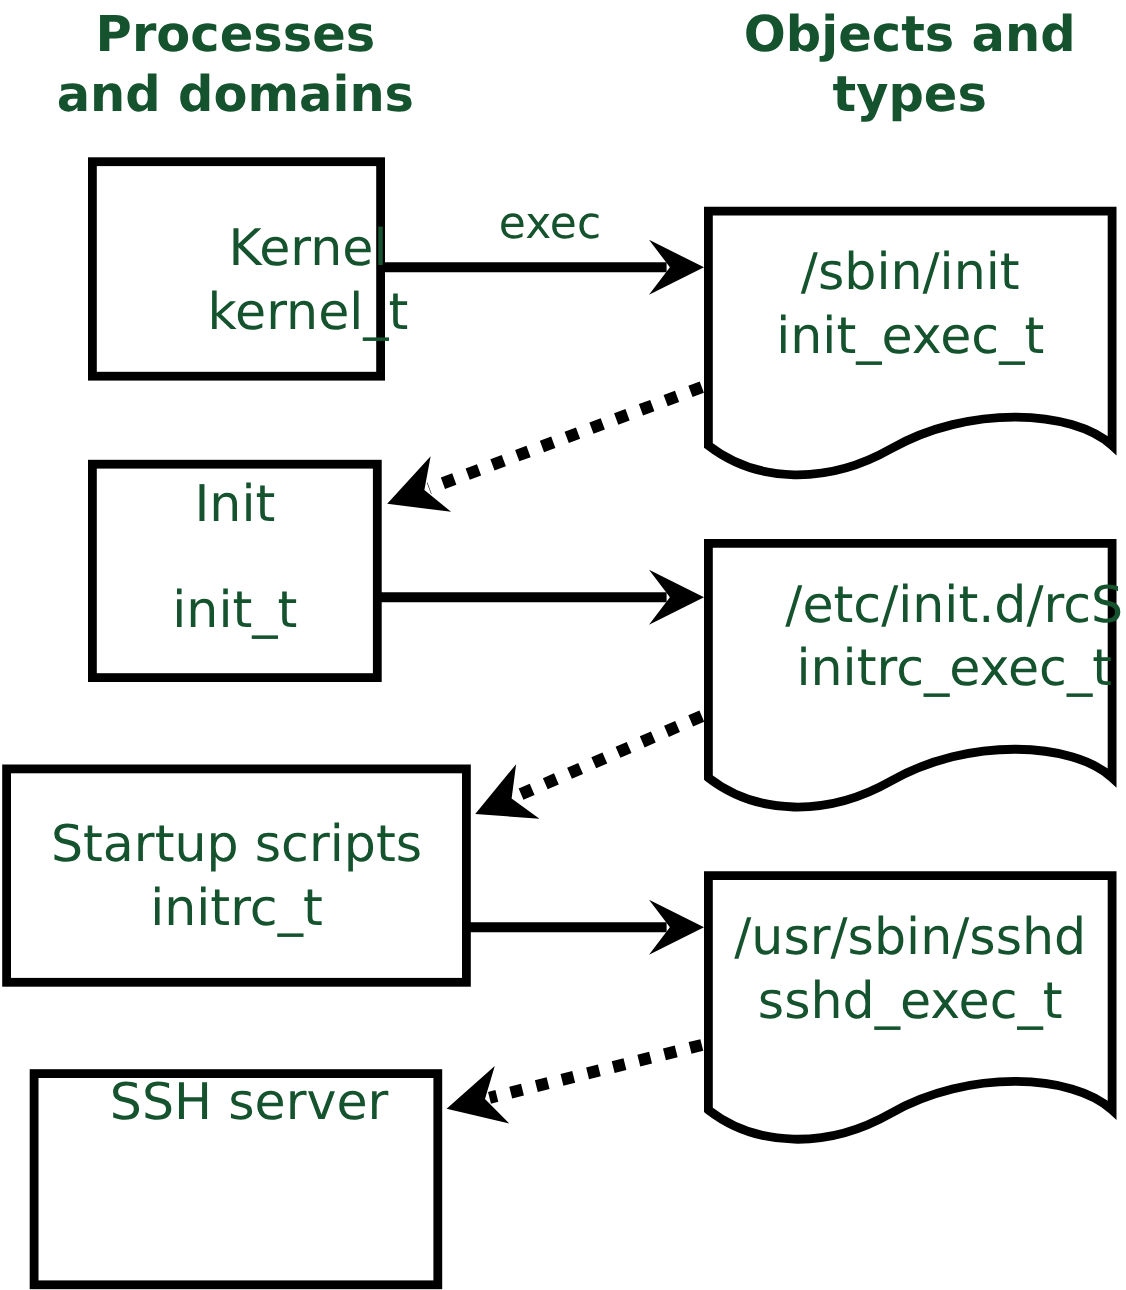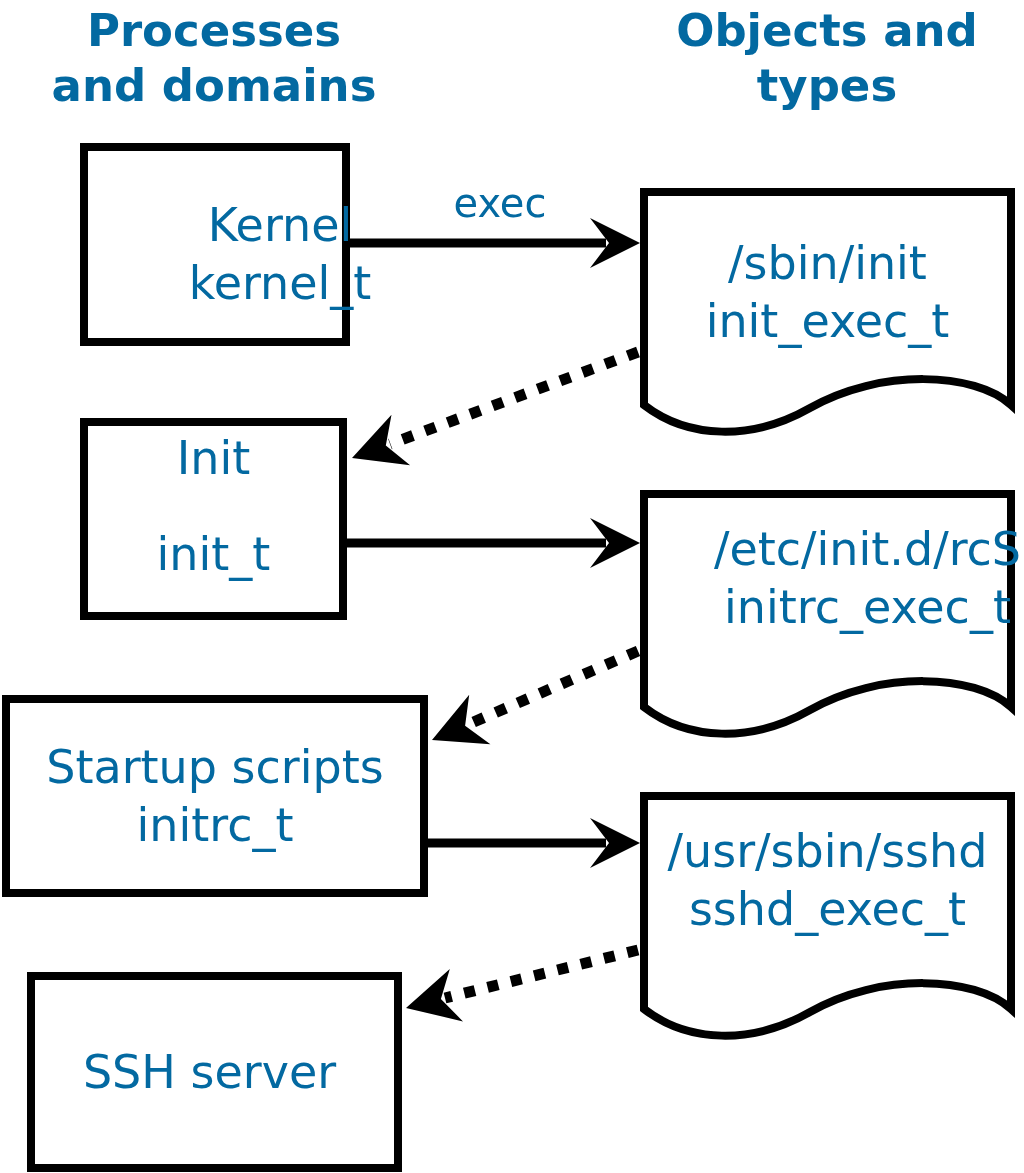--- a/index.html
+++ b/index.html
@@ -2,21 +2,21 @@
 <html><head>
 <meta charset="utf-8">
 <style>
   html, body { margin: 0; padding: 0; background: #ffffff; }
   #canvas {
     position: relative;
     width: 1024px;
     height: 1173px;
     background: #ffffff;
     font-family: "DejaVu Sans", "Liberation Sans", sans-serif;
-    color: #0369a1;
+    color: #14532d;
     overflow: hidden;
   }
   #shapes { position: absolute; left: 0; top: 0; width: 1024px; height: 1173px; }
   .label { position: absolute; text-align: center; }
   .col-header {
     font-size: 45px;
     font-weight: bold;
     line-height: 55px;
     letter-spacing: 0px;
   }
@@ -89,25 +89,25 @@
     <div>kernel_t</div>
   </div>
   <div class="label node-label" style="left:80px; top:405px; width:267px; height:202px;gap:38px;">
     <div>Init</div>
     <div>init_t</div>
   </div>
   <div class="label node-label" style="left:2px; top:695px; width:426px; height:202px;">
     <div>Startup scripts</div>
     <div>initrc_t</div>
   </div>
-  <div class="label node-label" style="left:22px; top:972px; width:375px; height:200px;">
+  <div class="label node-label" style="left:39px; top:972px; width:375px; height:200px;justify-content:space-between;">
     <div>SSH server</div>
   </div>
 
-  <div class="label node-label" style="left:644px; top:204px; width:367px; height:176px;">
+  <div class="label node-label" style="left:644px; top:188px; width:367px; height:176px;">
     <div>/sbin/init</div>
     <div>init_exec_t</div>
   </div>
   <div class="label node-label" style="left:684px; top:490px; width:367px; height:176px;">
     <div>/etc/init.d/rcS</div>
     <div>initrc_exec_t</div>
   </div>
   <div class="label node-label" style="left:644px; top:792px; width:367px; height:176px;">
     <div>/usr/sbin/sshd</div>
     <div>sshd_exec_t</div>

